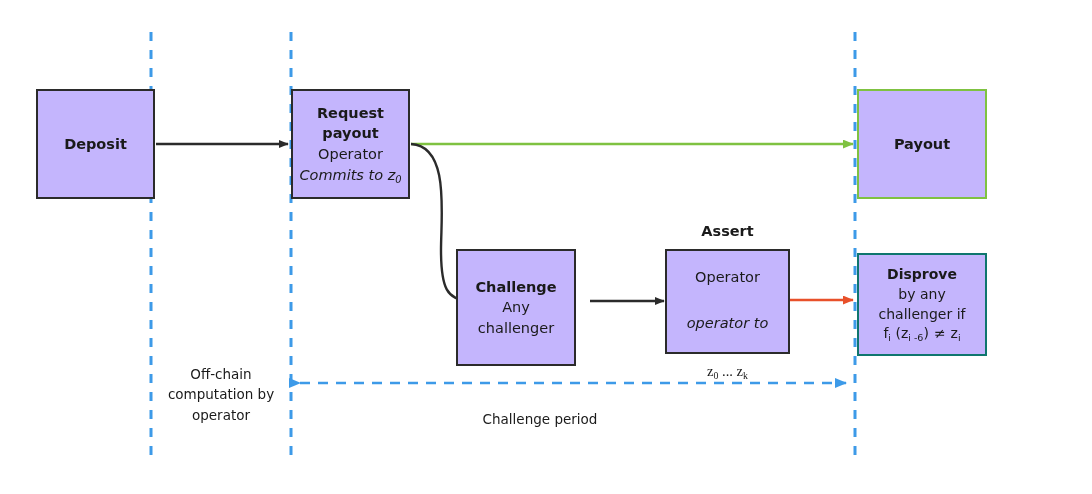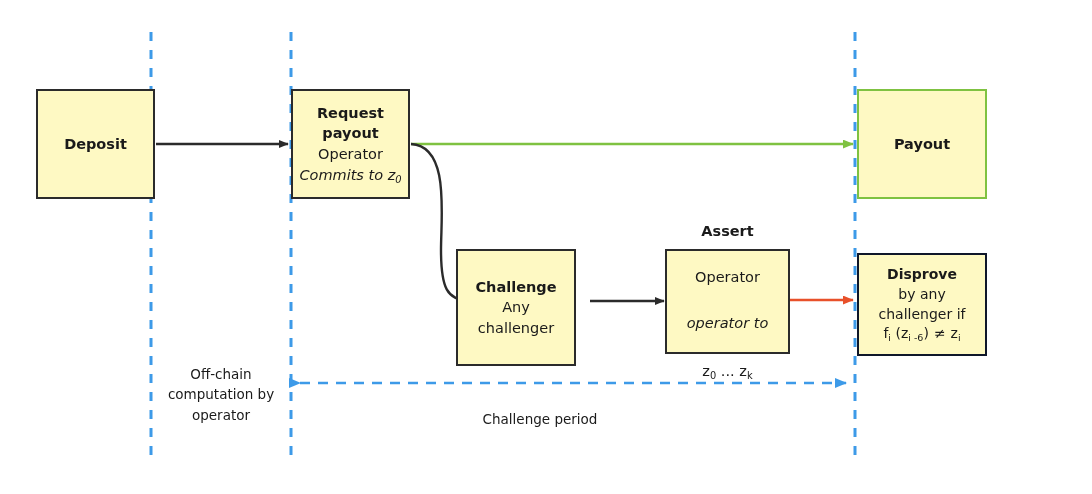--- a/index.html
+++ b/index.html
@@ -18,42 +18,42 @@
   #svg-layer {
     position: absolute;
     left: 0;
     top: 0;
     width: 1092px;
     height: 494px;
   }
   .node {
     position: absolute;
     box-sizing: border-box;
-    background: #fef9c3;
+    background: #c4b5fd;
     display: flex;
     flex-direction: column;
     align-items: center;
     justify-content: center;
     text-align: center;
     color: #1a1a1a;
     font-size: 14.5px;
     line-height: 1.42;
     z-index: 3;
   }
   .node .ln { display: block; white-space: nowrap; }
   .node .bold { font-weight: bold; }
   .node .ital { font-style: italic; }
   .node sub {
     font-size: 0.68em;
     vertical-align: -0.32em;
     line-height: 0;
   }
   .border-black { border: 2px solid #2b2b2b; }
   .border-green { border: 2px solid #7fc241; }
-  .border-red   { border: 2px solid #0f172a; }
+  .border-red   { border: 2px solid #0f766e; }
 
   .axis-label {
     position: absolute;
     text-align: center;
     color: #1a1a1a;
     font-size: 13.5px;
     line-height: 1.5;
     z-index: 3;
   }
 </style>
@@ -116,21 +116,21 @@
   <div class="node border-black" style="left:456px; top:249px; width:120px; height:117px;">
     <span class="ln bold">Challenge</span>
     <span class="ln">Any</span>
     <span class="ln">challenger</span>
   </div>
 
   <div class="node border-black" style="left:665px; top:249px; width:125px; height:105px;gap:25px;">
     <span class="ln bold">Assert</span>
     <span class="ln">Operator</span>
     <span class="ln ital">operator to</span>
-    <span class="ln" style="margin-top:3px;"><span>z</span><sub>0</sub><span> ... z</span><sub>k</sub></span>
+    <span class="ln" style="margin-top:3px;font-family:Liberation Serif, serif;"><span>z</span><sub>0</sub><span> ... z</span><sub>k</sub></span>
   </div>
 
   <div class="node border-red" style="left:857px; top:253px; width:130px; height:103px; font-size:14px;">
     <span class="ln bold">Disprove</span>
     <span class="ln">by any</span>
     <span class="ln">challenger if</span>
     <span class="ln"><span>f</span><sub>i</sub><span> (z</span><sub>i -6</sub><span>)</span><span style="padding:0 5px;">≠</span><span>z</span><sub>i</sub></span>
   </div>
 
   <div class="axis-label" style="left:410px; top:409px; width:260px;">Challenge period</div>

